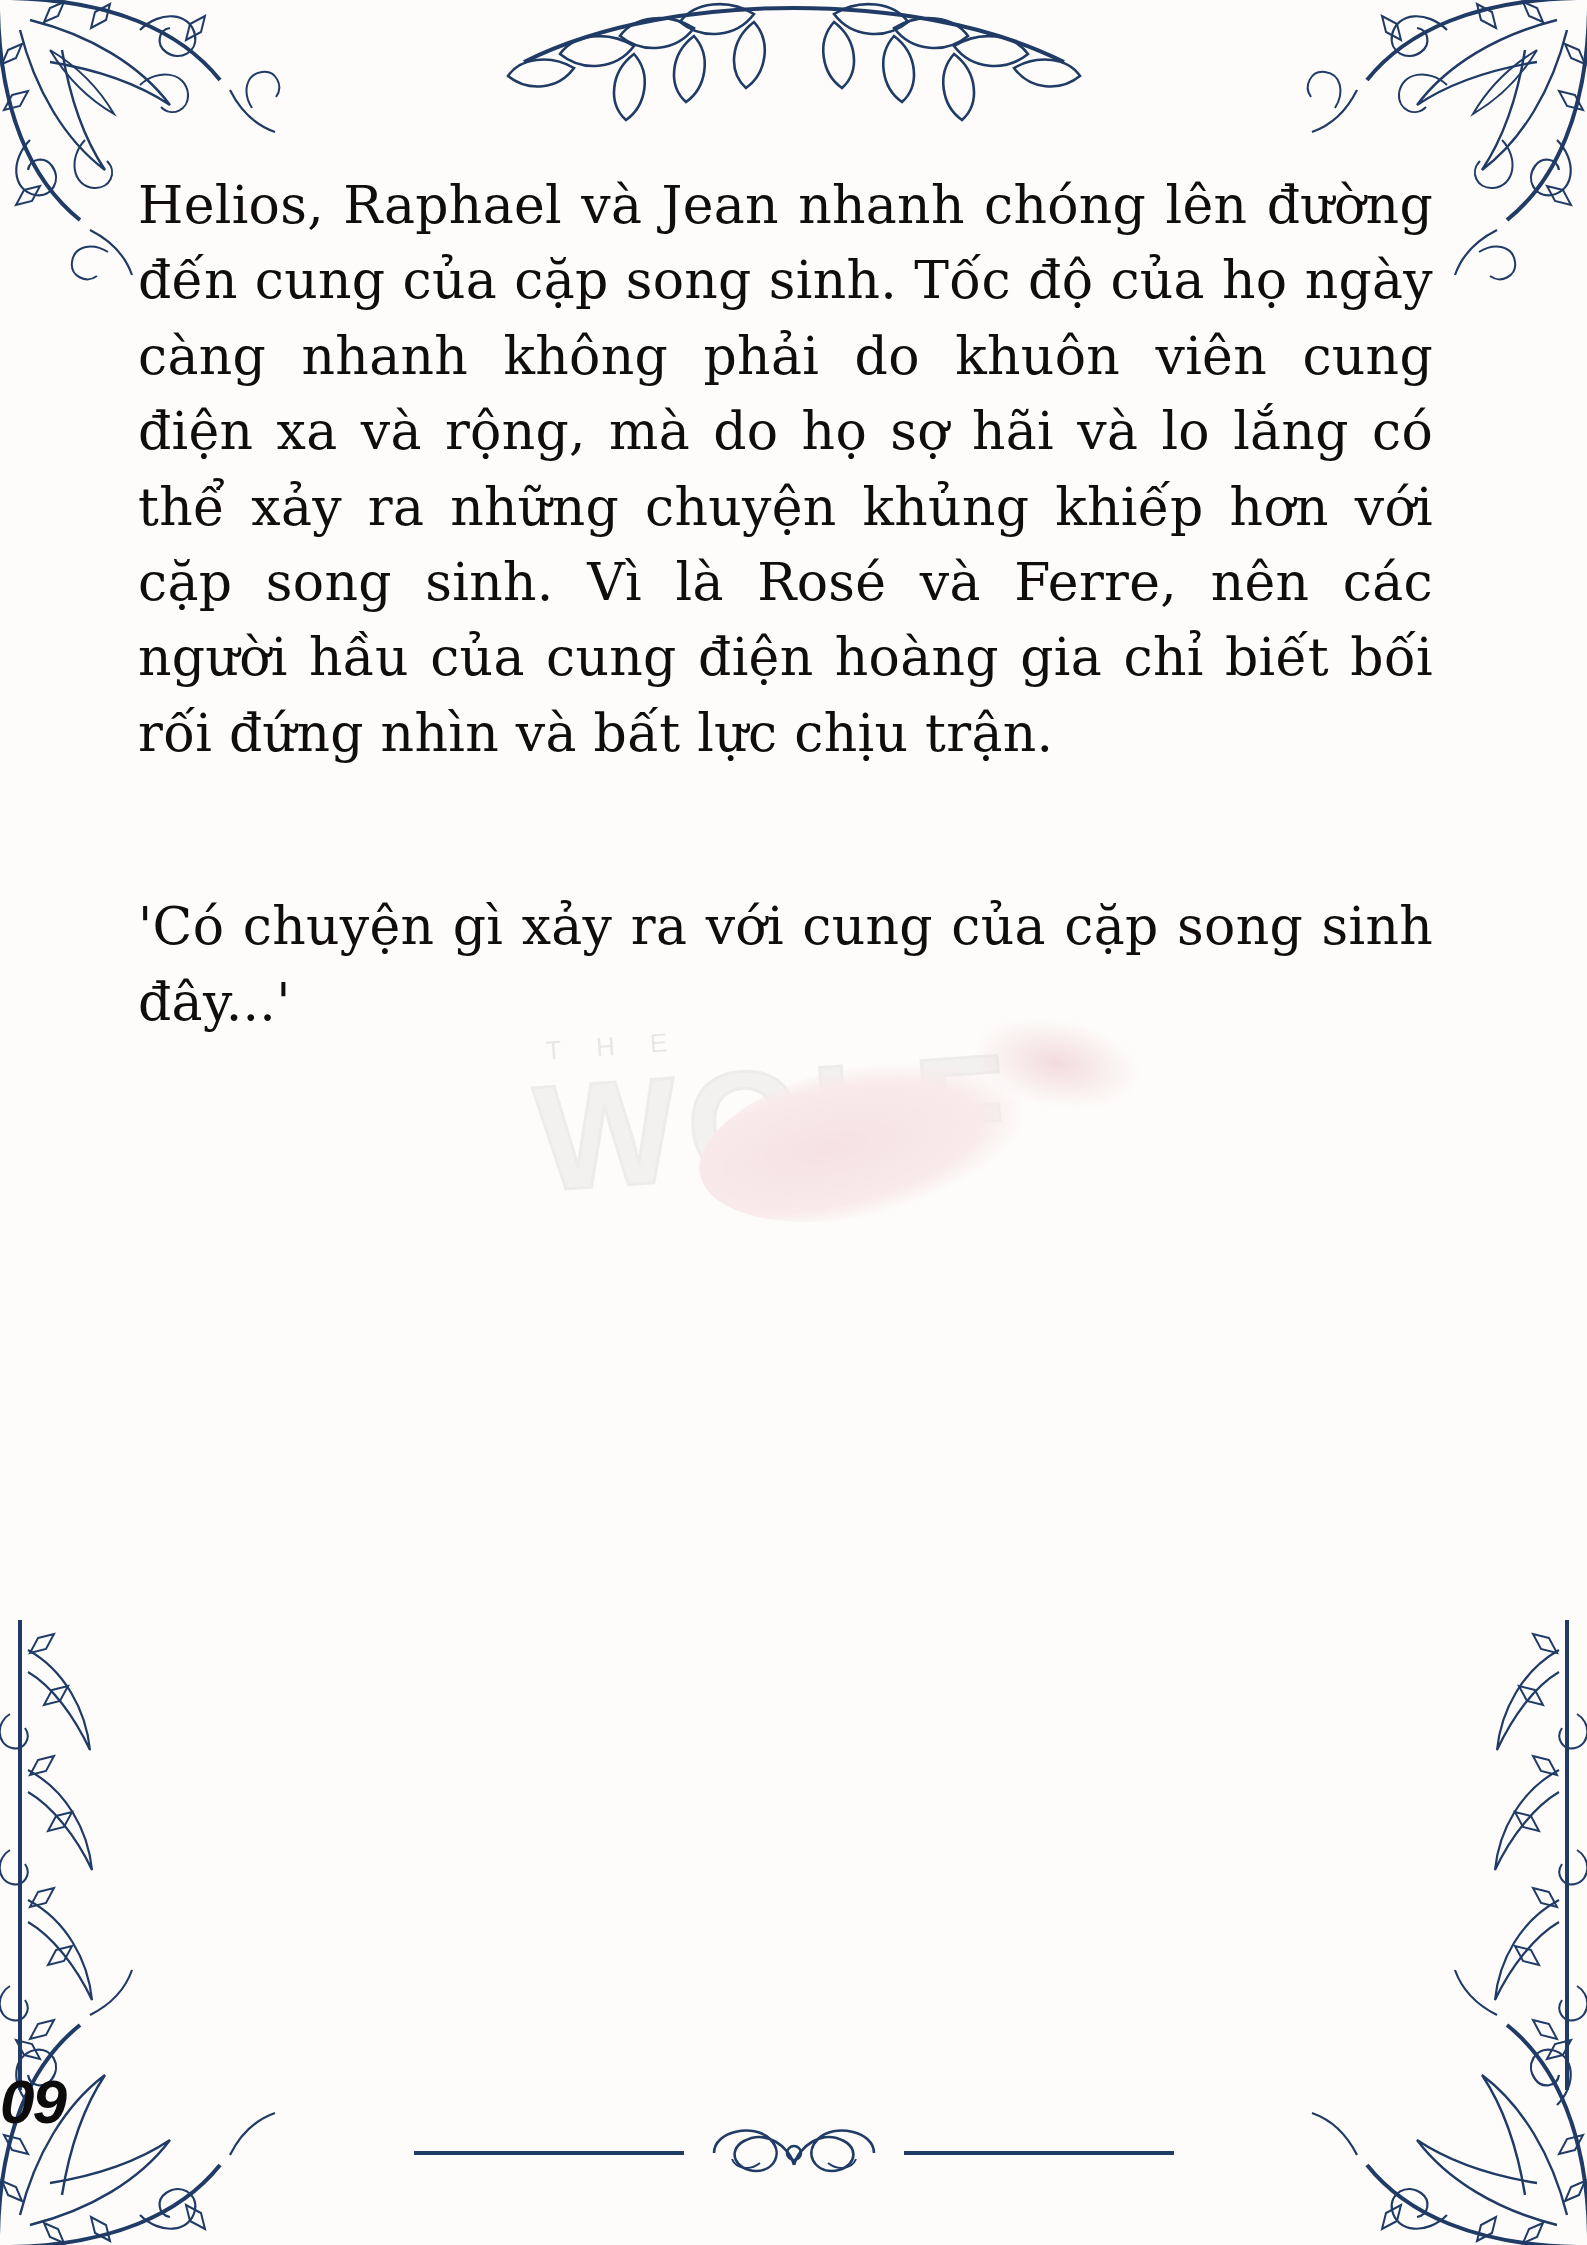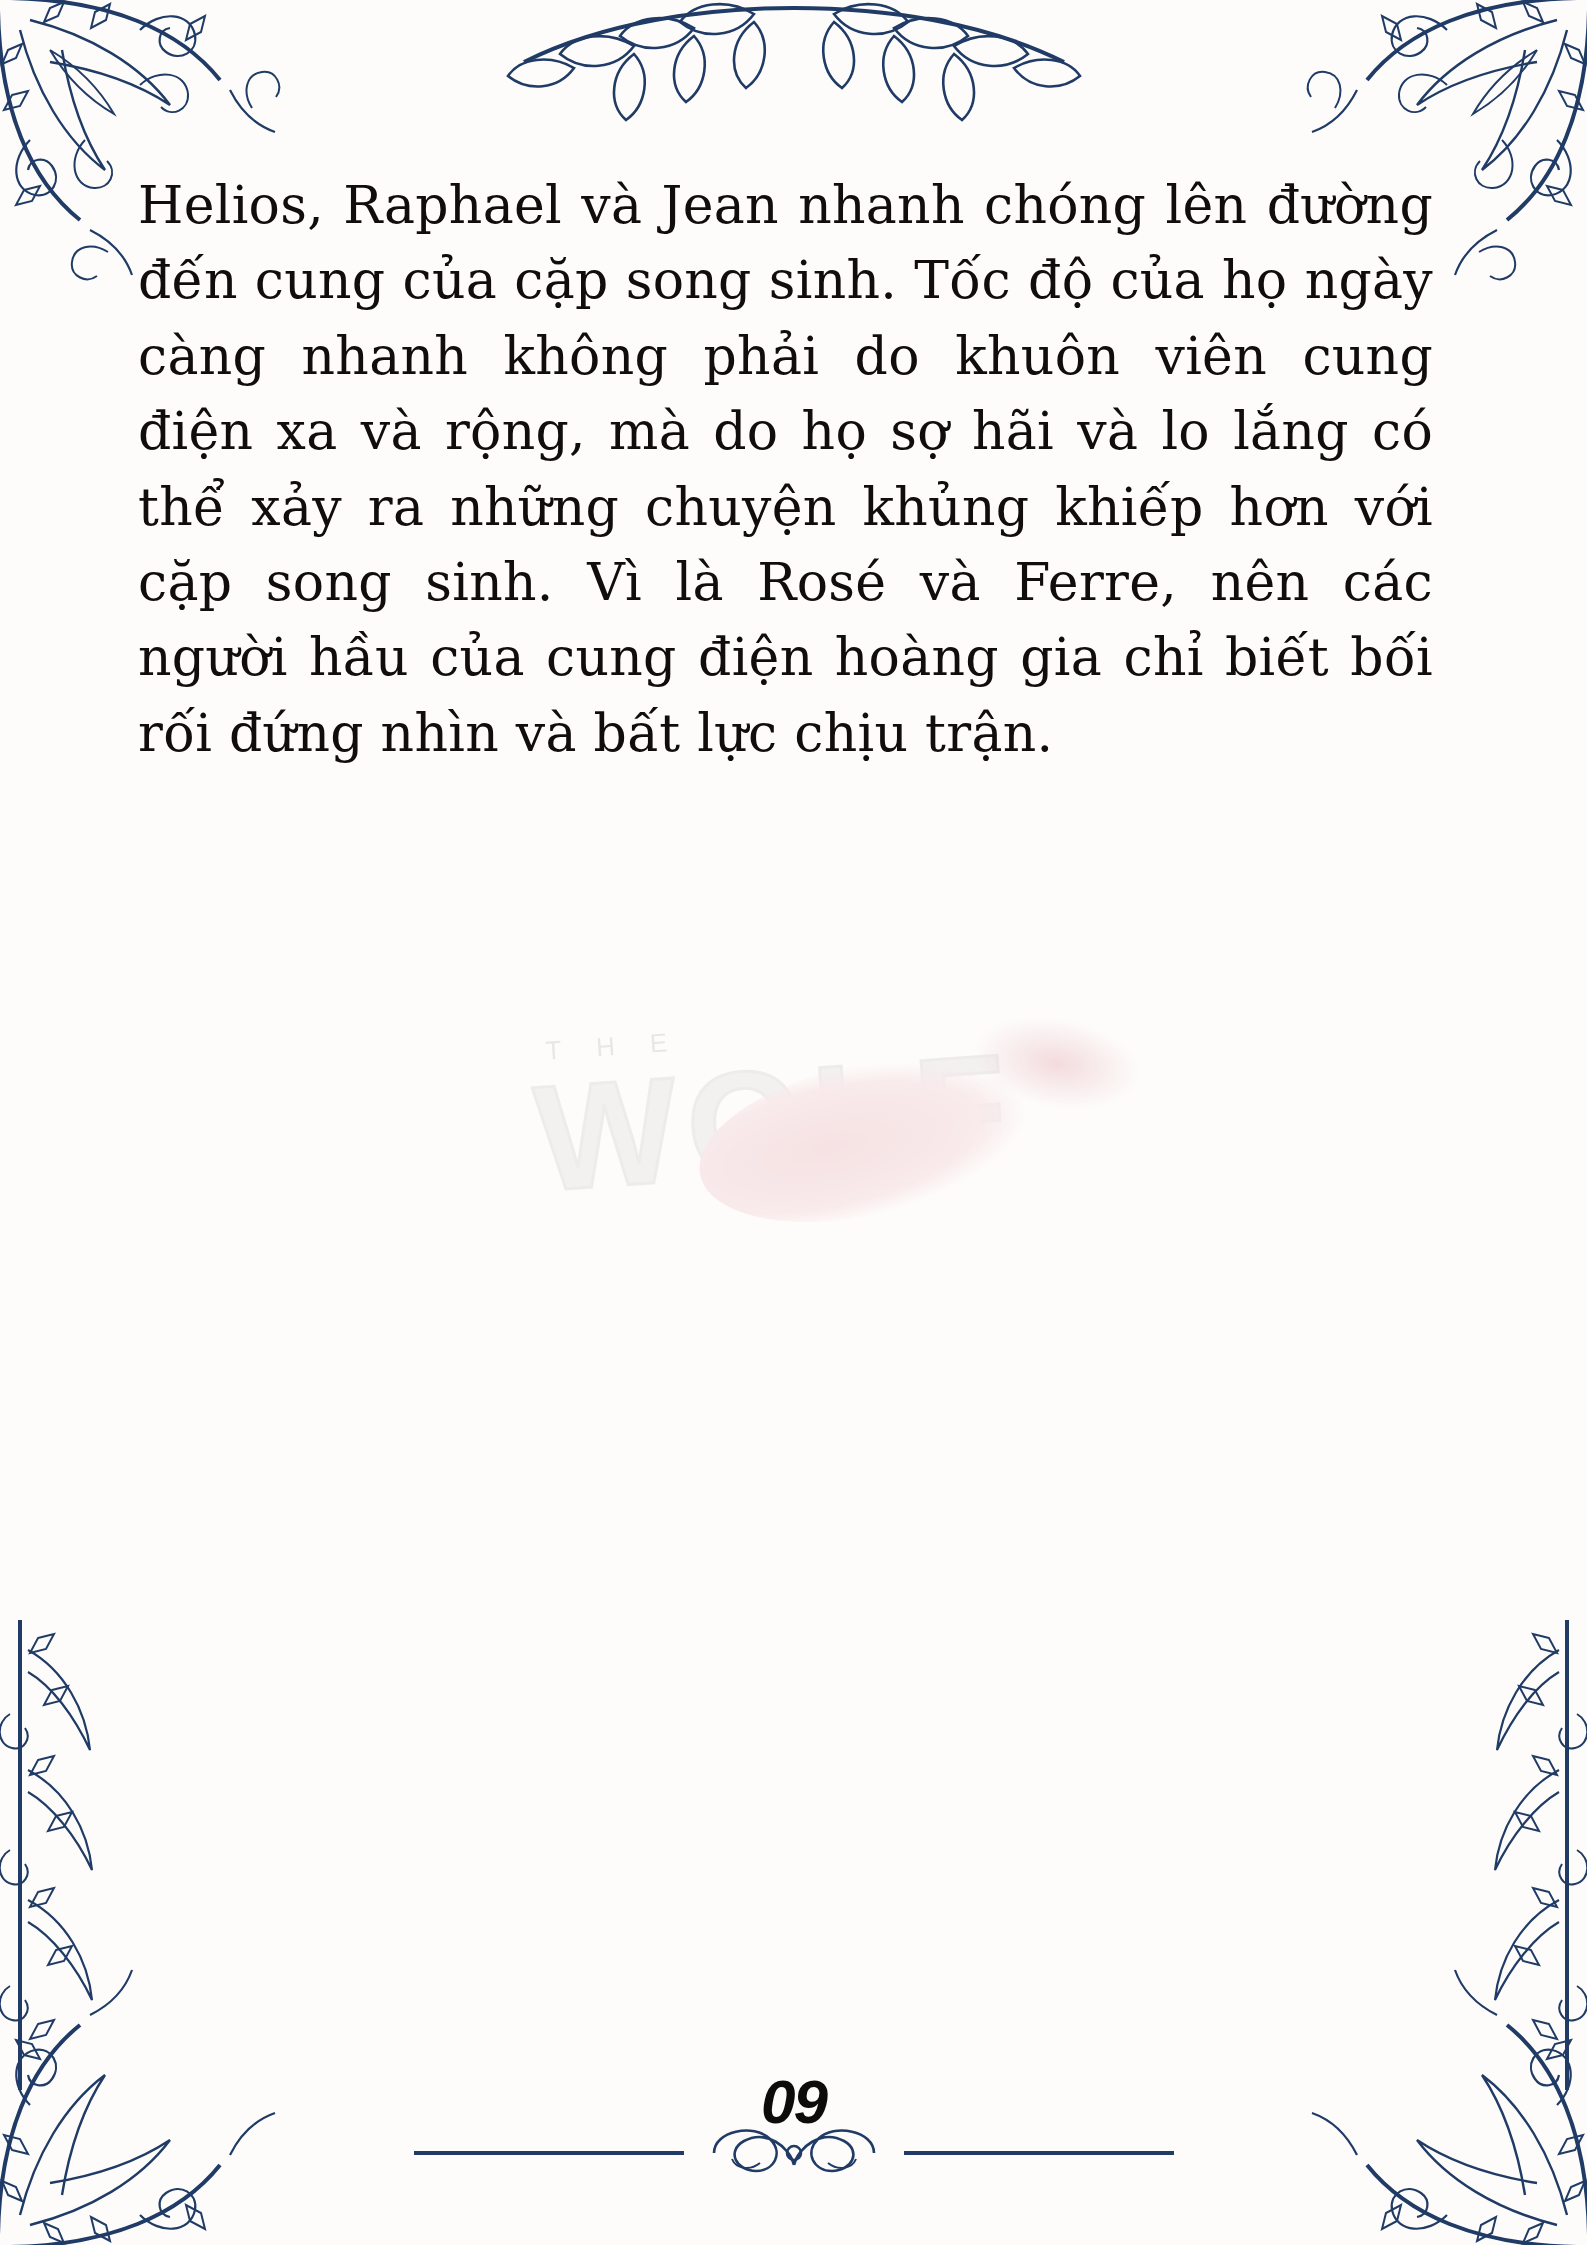--- a/index.html
+++ b/index.html
@@ -106,21 +106,20 @@
   }
   .gap-1 { height: 118px; }
   .gap-2 { height: 130px; }
 
   
   .page-number {
     position: absolute;
     bottom: 108px;
     left: 0;
     right: 0;
-    text-align: center;
     font-family: "Liberation Sans", sans-serif;
     font-weight: bold;
     font-style: italic;
     font-size: 62px;
     color: #0c0c0c;
     letter-spacing: -2px;
   }
 </style>
 </head>
 <body>
@@ -291,20 +290,21 @@
   <div class="watermark">
     <div class="wm-blob"></div>
     <div class="wm-blob2"></div>
     <div class="wm-sub">T H E</div>
     <div class="wm-main">WOLF</div>
   </div>
 
   <div class="content">
     <p class="para">Helios, Raphael và Jean nhanh chóng lên đường đến cung của cặp song sinh. Tốc độ của họ ngày càng nhanh không phải do khuôn viên cung điện xa và rộng, mà do họ sợ hãi và lo lắng có thể xảy ra những chuyện khủng khiếp hơn với cặp song sinh. Vì là Rosé và Ferre, nên các người hầu của cung điện hoàng gia chỉ biết bối rối đứng nhìn và bất lực chịu trận.</p>
     <div class="gap-1"></div>
+    <p class="para">'Có chuyện gì xảy ra với cung của cặp song sinh đây...'</p>
     <div class="gap-2"></div>
   </div>
 
   <div class="page-number">09</div>
 
   <div class="bottom-rule">
     <svg width="760" height="60" viewBox="0 0 760 60" fill="none" stroke="#1f3b66" stroke-width="3">
       <path d="M0 30 L270 30" stroke-width="4"></path>
       <path d="M490 30 L760 30" stroke-width="4"></path>
       <path d="M300 30 c0 -22 40 -30 56 -14 c14 14 4 32 -14 32 c-20 0 -30 -20 -12 -30 c22 -12 46 6 50 24" stroke-width="2.6"></path>

